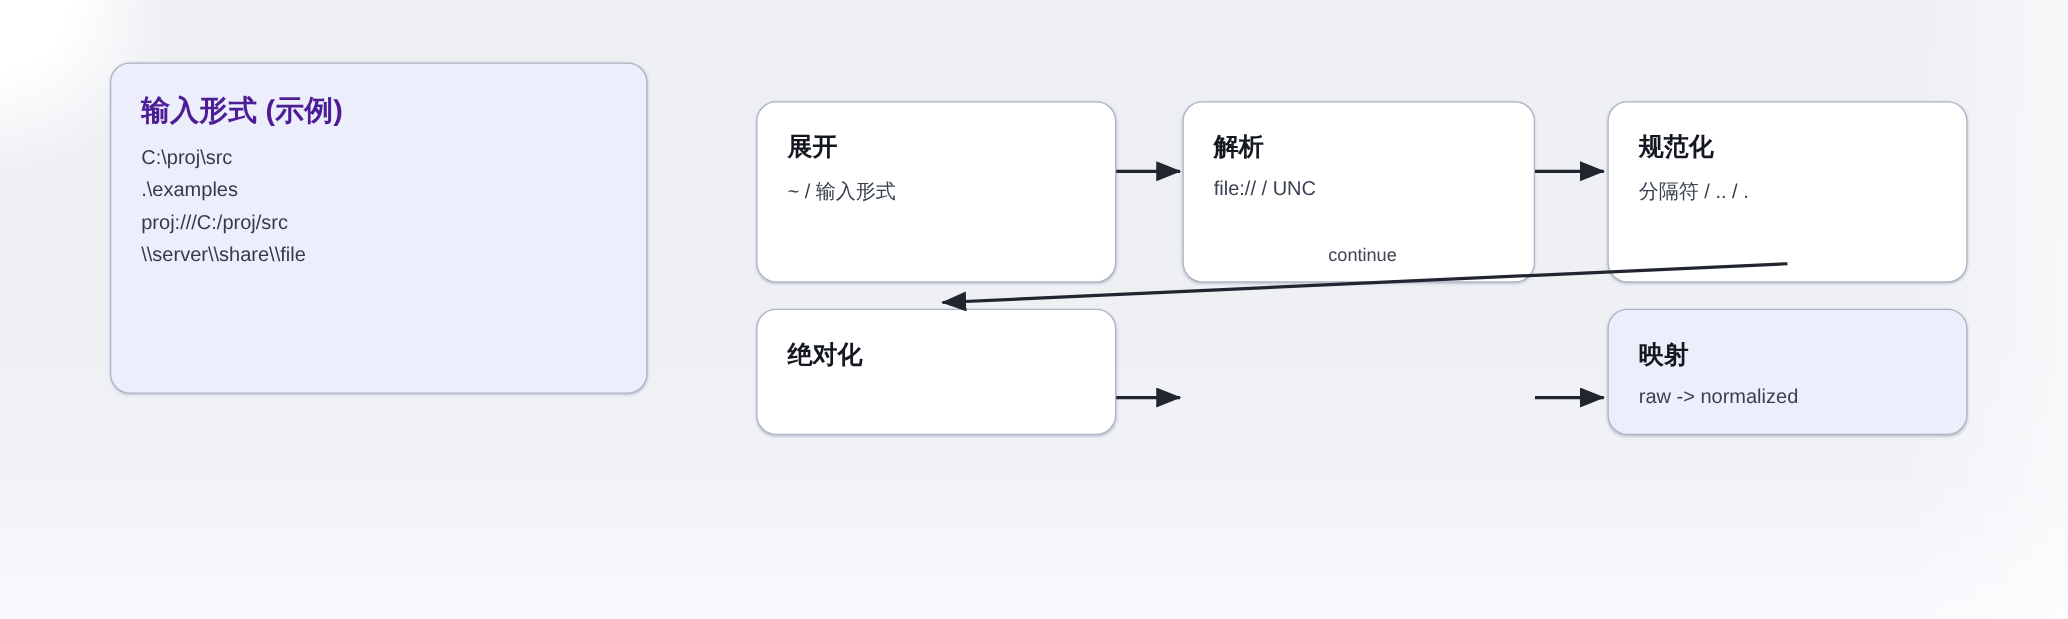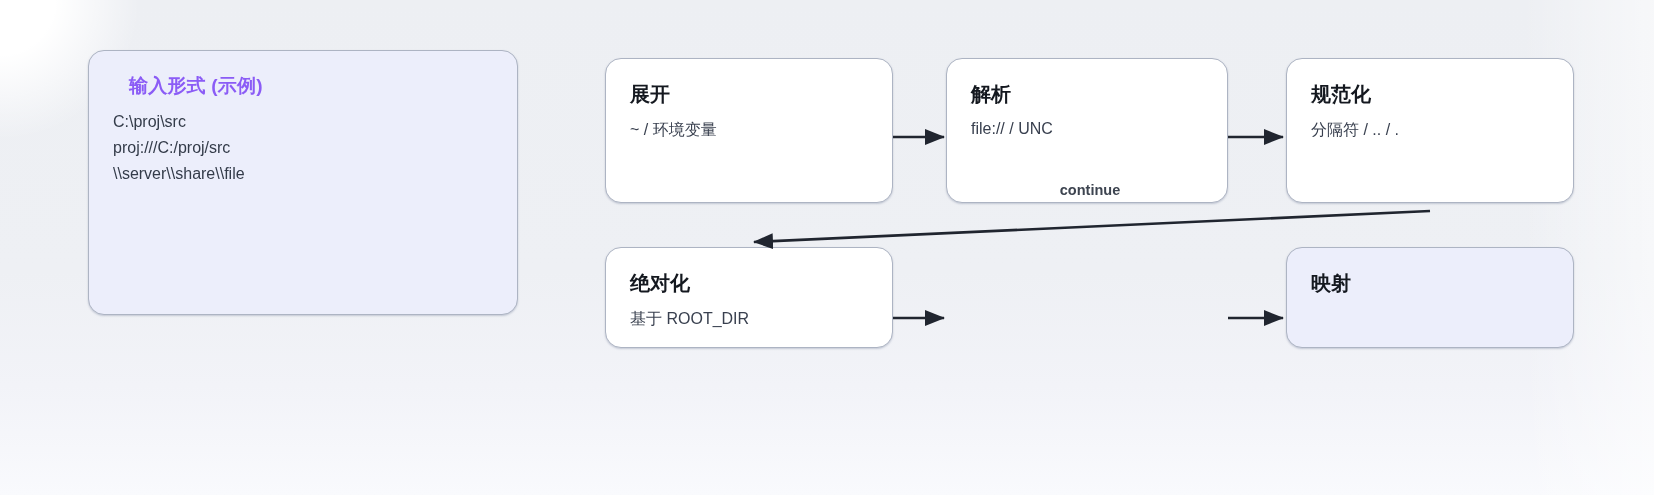--- a/index.html
+++ b/index.html
@@ -24,78 +24,79 @@
     background:#ffffff;
     border:1.5px solid #adb4c3;
     border-radius:16px;
     box-shadow:0 1px 2px rgba(110,120,150,.35);
     padding:20px 24px;
   }
   .card.tint{ background:#eceefb; }
 
   .input-card{ left:88px; top:50px; width:430px; height:265px; }
   .input-card .card-title{
-    font-size:19px;font-weight:bold;color:#8b5cf6;
-    margin:2px 0 10px 16px;letter-spacing:.2px;
+    font-size:23px;font-weight:bold;color:#4c1d95;
+    margin:2px 0 10px 0;letter-spacing:.2px;
   }
   .input-card .example-line{
     font-size:16px;color:#333b49;line-height:26px;white-space:pre;
   }
 
   .node{ width:288px; height:145px; }
   .node .node-title{
     font-size:20px;font-weight:bold;color:#14181f;margin:2px 0 12px 0;
   }
   .node .node-sub{ font-size:16px;color:#39404f; }
 
-  .r1{ top:58px; }
+  .r1{ top:81px; }
   .r2{ top:247px; height:101px; }
   .c1{ left:605px; }
   .c2{ left:946px; width:282px; }
   .c3{ left:1286px; }
 
   
   .edges{ position:absolute; left:0; top:0; width:1654px; height:495px; pointer-events:none; }
   .edge-label{
-    position:absolute; left:1090px; top:182px;
+    position:absolute; left:1090px; top:197px;
     transform:translateX(-50%);
-    font-size:14.5px; font-weight:bold; color:#3d4450;
+    font-size:14.5px; font-weight:normal; color:#3d4450;
     padding:0 4px;
   }
 </style>
 </head>
 <body>
 
 <div class="stage">
 
   <div class="card tint input-card">
     <div class="card-title">输入形式 (示例)</div>
     <div class="example-line">C:\proj\src</div>
+    <div class="example-line">.\examples</div>
     <div class="example-line">proj:///C:/proj/src</div>
     <div class="example-line">\\server\\share\\file</div>
   </div>
 
   <div class="card node r1 c1">
     <div class="node-title">展开</div>
-    <div class="node-sub">~ / 环境变量</div>
+    <div class="node-sub">~ / 输入形式</div>
   </div>
   <div class="card node r1 c2">
     <div class="node-title">解析</div>
     <div class="node-sub">file:// / UNC</div>
   </div>
   <div class="card node r1 c3">
     <div class="node-title">规范化</div>
     <div class="node-sub">分隔符 / .. / .</div>
   </div>
   <div class="card node r2 c1">
     <div class="node-title">绝对化</div>
-    <div class="node-sub">基于 ROOT_DIR</div>
   </div>
   <div class="card node tint r2 c3">
     <div class="node-title">映射</div>
+    <div class="node-sub">raw -&gt; normalized</div>
   </div>
 
   <svg class="edges" width="1654" height="495" viewBox="0 0 1654 495">
     <defs>
       <marker id="ah" markerUnits="userSpaceOnUse" markerWidth="22" markerHeight="18" refX="19" refY="8" orient="auto">
         <path d="M0,0 L20,8 L0,16 z" fill="#20252f"></path>
       </marker>
     </defs>
     <g stroke="#20252f" stroke-width="2.6" fill="none">
       <line x1="893" y1="137" x2="944" y2="137" marker-end="url(#ah)"></line>

